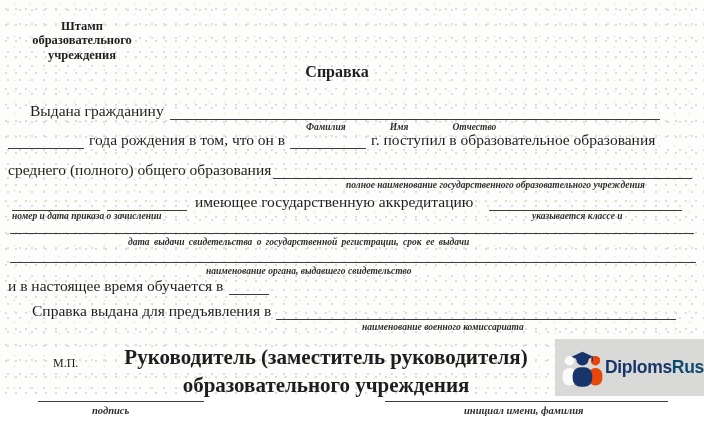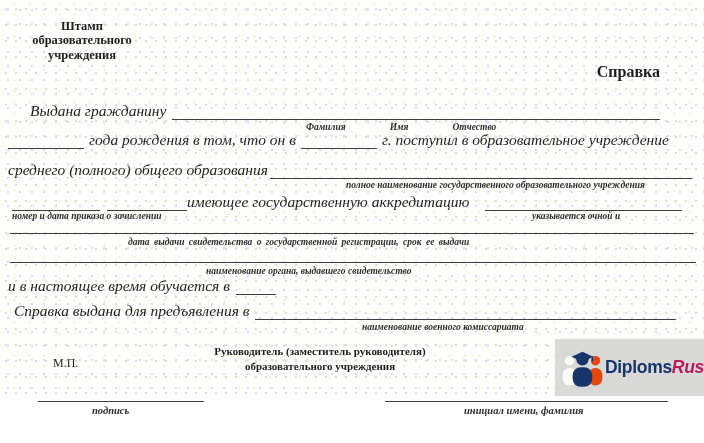--- a/index.html
+++ b/index.html
@@ -10,42 +10,42 @@
     background-image:
       radial-gradient(circle,#cfdff1 0.7px,transparent 1.2px),
       radial-gradient(circle,#efe9c2 0.7px,transparent 1.2px),
       radial-gradient(circle,#dcdcd6 0.7px,transparent 1.2px);
     background-size:12px 14px,15px 11px,10px 16px;
     background-position:2px 3px,7px 9px,11px 1px;
   }
   .bottom-strip{position:absolute;left:0;right:0;bottom:0;height:24px;background:#fefefe;}
   .stamp{position:absolute;left:6px;top:19px;width:152px;text-align:center;
     font-weight:bold;font-size:12.5px;line-height:1.15;}
-  .title{position:absolute;left:0;width:660px;top:63px;text-align:right;
-    font-weight:bold;font-size:16px;}
+  .title{position:absolute;left:0;width:660px;top:63px;text-align:center;
+    font-weight:bold;font-size:16px;padding-left:7px;}
   .row{position:absolute;display:flex;align-items:flex-end;
     font-size:15.5px;line-height:1.15;white-space:pre;}
-  .t{white-space:pre;font-style:italic;}
+  .t{white-space:pre;}
   .fill{flex:1 1 auto;border-bottom:1.2px solid #3c3c3c;height:16px;}
   .seg{border-bottom:1.2px solid #3c3c3c;height:16px;flex:0 0 auto;}
   .hr{position:absolute;border-top:1.2px solid #3c3c3c;height:0;}
   .hint{position:absolute;font-style:italic;font-weight:bold;font-size:9.5px;
     color:#2e2e2e;white-space:nowrap;}
   .hints{position:absolute;display:flex;font-style:italic;font-weight:bold;
     font-size:9.5px;color:#2e2e2e;}
-  .sig-head{position:absolute;left:100px;width:440px;top:344px;text-align:center;
-    font-weight:bold;font-size:11px;line-height:1.32;}
+  .sig-head{position:absolute;left:106px;width:440px;top:344px;text-align:center;
+    font-weight:bold;font-size:21px;line-height:1.32;}
   .seal{position:absolute;left:53px;top:356px;font-size:12px;}
   .logo{position:absolute;left:555px;top:339px;width:149px;height:57px;
     background:#d9d9d7;display:flex;align-items:center;padding-left:5px;
     box-sizing:border-box;}
   .logo-text{font-family:"Liberation Sans",sans-serif;font-weight:bold;
     font-size:17.5px;letter-spacing:-0.3px;white-space:nowrap;}
   .logo-primary{color:#17356b;}
-  .logo-secondary{color:#be185d;font-style:italic;}
+  .logo-secondary{color:#0c4a6e;}
 </style>
 </head>
 <body>
 
 <div class="page">
   <div class="bottom-strip"></div>
 
   <div class="stamp">
     <div>Штамп</div>
     <div>образовательного</div>
@@ -61,50 +61,50 @@
   <div class="hints" style="left:306px;top:122px;gap:44px">
     <span>Фамилия</span>
     <span>Имя</span>
     <span>Отчество</span>
   </div>
 
   <div class="row" style="left:8px;top:131px">
     <span class="seg" style="width:76px;margin-right:5px"></span>
     <span class="t">года рождения в том, что он в</span>
     <span class="seg" style="width:76px;margin:0 5px"></span>
-    <span class="t">г. поступил в образовательное учреждение</span>
+    <span class="t">г. поступил в образовательное образования</span>
   </div>
 
   <div class="row" style="left:8px;right:12px;top:161px">
     <span class="t">среднего (полного) общего образования</span>
     <span class="fill" style="margin-left:2px"></span>
   </div>
   <div class="hint" style="left:346px;top:180px">полное наименование государственного образовательного учреждения</div>
 
   <div class="row" style="left:12px;right:22px;top:193px">
     <span class="seg" style="width:88px"></span>
     <span class="seg" style="width:80px;margin-left:7px"></span>
-    <span class="t" style="margin-left:0">имеющее государственную аккредитацию</span>
+    <span class="t" style="margin-left:8px">имеющее государственную аккредитацию</span>
     <span class="fill" style="margin-left:16px"></span>
   </div>
   <div class="hint" style="left:12px;top:211px">номер и дата приказа о зачислении</div>
-  <div class="hint" style="left:532px;top:211px">указывается очной и</div>
+  <div class="hint" style="left:532px;top:211px">указывается классе и</div>
 
   <div class="hr" style="left:10px;right:10px;top:233px"></div>
   <div class="hint" style="left:128px;top:237px;word-spacing:2px">дата выдачи свидетельства о государственной регистрации, срок ее выдачи</div>
 
   <div class="hr" style="left:10px;right:8px;top:262px"></div>
   <div class="hint" style="left:206px;top:266px">наименование органа, выдавшего свидетельство</div>
 
   <div class="row" style="left:8px;top:277px">
     <span class="t">и в настоящее время обучается в</span>
     <span class="seg" style="width:40px;margin:0 6px"></span>
   </div>
 
-  <div class="row" style="left:14px;right:28px;top:302px">
+  <div class="row" style="left:32px;right:28px;top:302px">
     <span class="t">Справка выдана для предъявления в</span>
     <span class="fill" style="margin-left:5px"></span>
   </div>
   <div class="hint" style="left:362px;top:322px">наименование военного комиссариата</div>
 
   <div class="sig-head">
     <div>Руководитель (заместитель руководителя)</div>
     <div>образовательного учреждения</div>
   </div>
   <div class="seal">М.П.</div>

